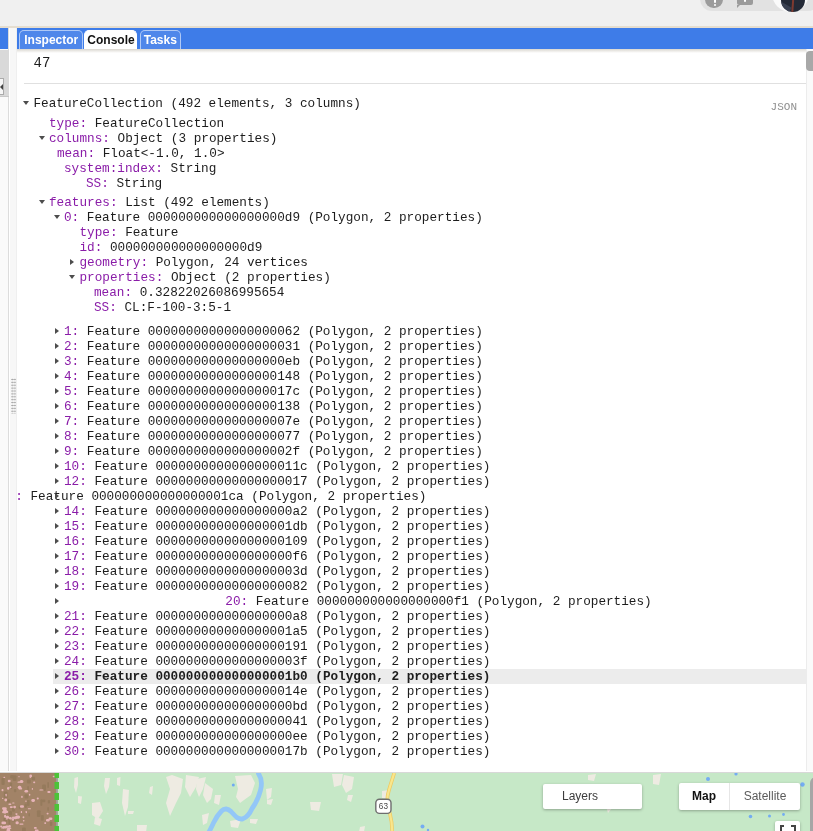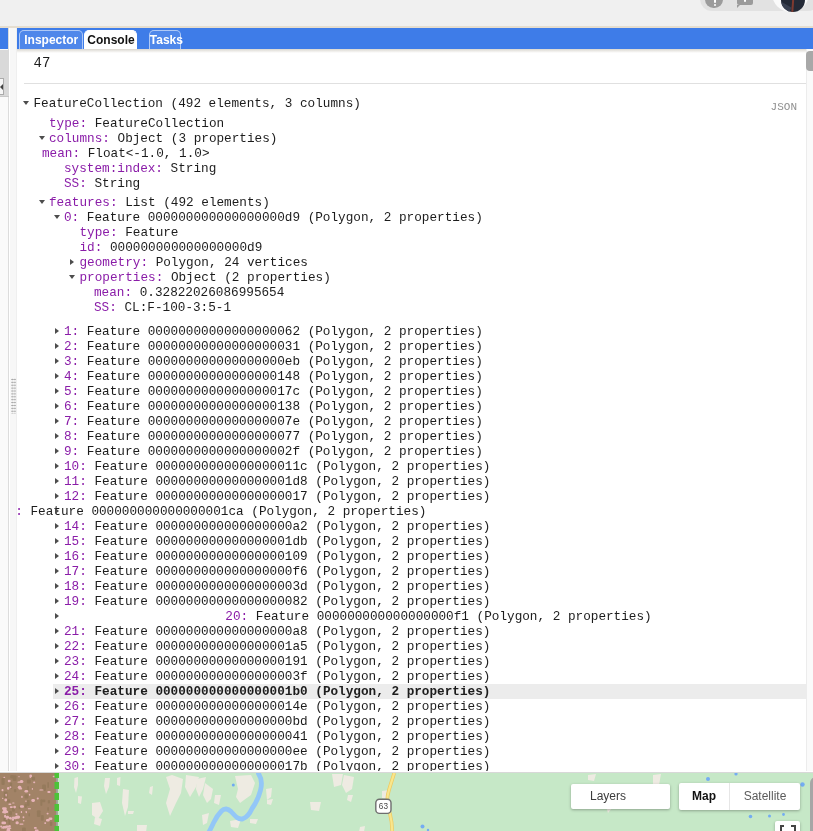--- a/index.html
+++ b/index.html
@@ -23,21 +23,21 @@
 
 #gutter{position:absolute;left:10px;top:27.7px;width:6.8px;height:743.8px;background:#f7f7f7;border-right:1px solid #efefef}
 #grip{position:absolute;left:0.5px;top:350.5px;width:5px;height:36px;
 background-image:radial-gradient(circle, #9f9f9f 0.8px, transparent 1px);background-size:2.6px 2.9px}
 
 #tabbar{position:absolute;left:16.8px;top:27.9px;width:796.2px;height:20.7px;background:#3e7ce8}
 .tab{position:absolute;top:2.3px;height:18.4px;border-radius:5px 5px 0 0;font-weight:bold;font-size:12px;line-height:19px;text-align:center;color:#fff;background:rgba(255,255,255,0.09);border:1.2px solid rgba(255,255,255,0.55);border-bottom:none}
 .tab.active{background:#fff;color:#111;border-color:#fff}
 #tab1{left:2.7px;width:63.5px}
 #tab2{left:67.7px;width:53px}
-#tab3{left:132px;width:32px}
+#tab3{left:123px;width:41px}
 
 #console{position:absolute;left:16.8px;top:48.6px;width:796.2px;height:722.4px;background:#fff;overflow:hidden}
 #topshadow{position:absolute;left:0;top:0;width:100%;height:4px;background:linear-gradient(#d9d6cf,rgba(255,255,255,0))}
 .mono{font-family:"Liberation Mono",monospace;font-size:14px;line-height:15px;color:#1c1c1c;white-space:pre}
 #v47{position:absolute;left:16.7px;top:7.9px}
 #sep{position:absolute;left:7.2px;top:34.4px;width:782px;height:1px;background:#e0e0e0}
 #jsonlbl{position:absolute;left:753.8px;top:52.4px;font-family:"Liberation Mono",monospace;font-size:11px;color:#8f8f8f}
 #tree{position:absolute;left:-16.8px;top:47.6px;width:813px}
 .trow{position:relative;height:15px;font-family:"Liberation Mono",monospace;font-size:12.7px;line-height:15px;color:#1c1c1c;white-space:pre}
 .trow.hl{background:linear-gradient(to right, rgba(0,0,0,0) 53px, #ececec 53px, #ececec 807px, rgba(0,0,0,0) 807px)}
@@ -45,21 +45,21 @@
 .ar{position:absolute;top:4.2px;width:0;height:0}
 .ad{border-left:3.6px solid transparent;border-right:3.6px solid transparent;border-top:4.6px solid #4d4d4d;margin-top:1px}
 .arr{border-top:3.6px solid transparent;border-bottom:3.6px solid transparent;border-left:4.6px solid #4d4d4d}
 
 #sbtrack{position:absolute;left:805.5px;top:48.6px;width:7.5px;height:722.4px;background:#fafafa;border-left:1px solid #ececec}
 #sbthumb{position:absolute;left:806px;top:50.5px;width:7px;height:20.5px;background:#a8a8a8;border-radius:4px 0 0 4px}
 
 #mapwrap{position:absolute;left:0;top:771.5px;width:813px;height:59.5px;border-top:1px solid #d8d8d8}
 #mapsvg{position:absolute;left:0;top:0.5px}
 .ctl{position:absolute;background:#fff;box-shadow:0 1px 3px rgba(0,0,0,0.3)}
-#layers{left:571px;top:11px;width:99px;height:25.5px;border-radius:2px;font-size:12px;color:#3c3c3c;line-height:25.5px;padding-left:19px}
+#layers{left:543px;top:11px;width:99px;height:25.5px;border-radius:2px;font-size:12px;color:#3c3c3c;line-height:25.5px;padding-left:19px}
 #mapbtns{left:679px;top:10.5px;width:121px;height:26.5px;border-radius:2px;display:flex}
 #btnmap{width:51px;text-align:center;font-weight:bold;font-size:12px;color:#111;line-height:26.5px;border-right:1px solid #e6e6e6}
 #btnsat{flex:1;text-align:center;font-size:12px;color:#5b5b5b;line-height:26.5px}
 #fullscr{left:775px;top:48px;width:25px;height:11px;border-radius:2px 2px 0 0}
 #fullscr .c1{position:absolute;left:4.5px;top:4.5px;width:4.5px;height:7px;border-top:2px solid #444;border-left:2px solid #444}
 #fullscr .c2{position:absolute;right:4.5px;top:4.5px;width:4.5px;height:7px;border-top:2px solid #444;border-right:2px solid #444}
 #greypill{left:809.5px;top:4px;width:8px;height:56px;background:#a6a6a6;border-radius:6px 0 0 0;box-shadow:none}
 </style></head>
 <body>
 <div id="topbar">
@@ -90,42 +90,41 @@
 </div>
 <div id="console">
   <div id="topshadow"></div>
     <div class="mono" id="v47">47</div>
   <div id="sep"></div>
   <div id="jsonlbl">JSON</div>
   <div id="tree">
 <div class="trow" style="padding-left:33.5px;"><span class="ar ad" style="left:23.0px"></span>FeatureCollection (492 elements, 3 columns)</div>
 <div class="trow" style="padding-left:49px;margin-top:5px;"><span class="k">type: </span>FeatureCollection</div>
 <div class="trow" style="padding-left:49px;"><span class="ar ad" style="left:38.5px"></span><span class="k">columns: </span>Object (3 properties)</div>
-<div class="trow" style="padding-left:42px;"><span class="k">mean: </span>Float&lt;-1.0, 1.0&gt;</div>
+<div class="trow" style="padding-left:57px;"><span class="k">mean: </span>Float&lt;-1.0, 1.0&gt;</div>
 <div class="trow" style="padding-left:64px;"><span class="k">system:index: </span>String</div>
-<div class="trow" style="padding-left:64px;"><span class="k">SS: </span>String</div>
+<div class="trow" style="padding-left:86px;"><span class="k">SS: </span>String</div>
 <div class="trow" style="padding-left:49px;margin-top:4px;"><span class="ar ad" style="left:38.5px"></span><span class="k">features: </span>List (492 elements)</div>
 <div class="trow" style="padding-left:64px;"><span class="ar ad" style="left:53.5px"></span><span class="k">0: </span>Feature 000000000000000000d9 (Polygon, 2 properties)</div>
 <div class="trow" style="padding-left:79.5px;"><span class="k">type: </span>Feature</div>
 <div class="trow" style="padding-left:79.5px;"><span class="k">id: </span>000000000000000000d9</div>
 <div class="trow" style="padding-left:79.5px;"><span class="ar arr" style="left:70.0px"></span><span class="k">geometry: </span>Polygon, 24 vertices</div>
 <div class="trow" style="padding-left:79.5px;"><span class="ar ad" style="left:69.0px"></span><span class="k">properties: </span>Object (2 properties)</div>
 <div class="trow" style="padding-left:94px;"><span class="k">mean: </span>0.32822026086995654</div>
 <div class="trow" style="padding-left:94px;"><span class="k">SS: </span>CL:F-100-3:5-1</div>
 <div class="trow" style="padding-left:64px;margin-top:8.5px;"><span class="ar arr" style="left:54.5px"></span><span class="k">1: </span>Feature 00000000000000000062 (Polygon, 2 properties)</div>
 <div class="trow" style="padding-left:64px;"><span class="ar arr" style="left:54.5px"></span><span class="k">2: </span>Feature 00000000000000000031 (Polygon, 2 properties)</div>
 <div class="trow" style="padding-left:64px;"><span class="ar arr" style="left:54.5px"></span><span class="k">3: </span>Feature 000000000000000000eb (Polygon, 2 properties)</div>
 <div class="trow" style="padding-left:64px;"><span class="ar arr" style="left:54.5px"></span><span class="k">4: </span>Feature 00000000000000000148 (Polygon, 2 properties)</div>
 <div class="trow" style="padding-left:64px;"><span class="ar arr" style="left:54.5px"></span><span class="k">5: </span>Feature 0000000000000000017c (Polygon, 2 properties)</div>
 <div class="trow" style="padding-left:64px;"><span class="ar arr" style="left:54.5px"></span><span class="k">6: </span>Feature 00000000000000000138 (Polygon, 2 properties)</div>
 <div class="trow" style="padding-left:64px;"><span class="ar arr" style="left:54.5px"></span><span class="k">7: </span>Feature 0000000000000000007e (Polygon, 2 properties)</div>
 <div class="trow" style="padding-left:64px;"><span class="ar arr" style="left:54.5px"></span><span class="k">8: </span>Feature 00000000000000000077 (Polygon, 2 properties)</div>
 <div class="trow" style="padding-left:64px;"><span class="ar arr" style="left:54.5px"></span><span class="k">9: </span>Feature 0000000000000000002f (Polygon, 2 properties)</div>
 <div class="trow" style="padding-left:64px;"><span class="ar arr" style="left:54.5px"></span><span class="k">10: </span>Feature 0000000000000000011c (Polygon, 2 properties)</div>
-<div class="trow" style="padding-left:64px;"><span class="ar arr" style="left:54.5px"></span><span class="k">11: </span>Feature 000000000000000001d8 (Polygon, 2 properties)</div>
 <div class="trow" style="padding-left:64px;"><span class="ar arr" style="left:54.5px"></span><span class="k">12: </span>Feature 00000000000000000017 (Polygon, 2 properties)</div>
 <div class="trow" style=""><span class="ar arr" style="left:54.5px"></span><span class="k">13: </span>Feature 000000000000000001ca (Polygon, 2 properties)</div>
 <div class="trow" style="padding-left:64px;"><span class="ar arr" style="left:54.5px"></span><span class="k">14: </span>Feature 000000000000000000a2 (Polygon, 2 properties)</div>
 <div class="trow" style="padding-left:64px;"><span class="ar arr" style="left:54.5px"></span><span class="k">15: </span>Feature 000000000000000001db (Polygon, 2 properties)</div>
 <div class="trow" style="padding-left:64px;"><span class="ar arr" style="left:54.5px"></span><span class="k">16: </span>Feature 00000000000000000109 (Polygon, 2 properties)</div>
 <div class="trow" style="padding-left:64px;"><span class="ar arr" style="left:54.5px"></span><span class="k">17: </span>Feature 000000000000000000f6 (Polygon, 2 properties)</div>
 <div class="trow" style="padding-left:64px;"><span class="ar arr" style="left:54.5px"></span><span class="k">18: </span>Feature 0000000000000000003d (Polygon, 2 properties)</div>
 <div class="trow" style="padding-left:64px;"><span class="ar arr" style="left:54.5px"></span><span class="k">19: </span>Feature 00000000000000000082 (Polygon, 2 properties)</div>
 <div class="trow" style="padding-left:64px;text-align:center;"><span class="ar arr" style="left:54.5px"></span><span class="k">20: </span>Feature 000000000000000000f1 (Polygon, 2 properties)</div>
 <div class="trow" style="padding-left:64px;"><span class="ar arr" style="left:54.5px"></span><span class="k">21: </span>Feature 000000000000000000a8 (Polygon, 2 properties)</div>

